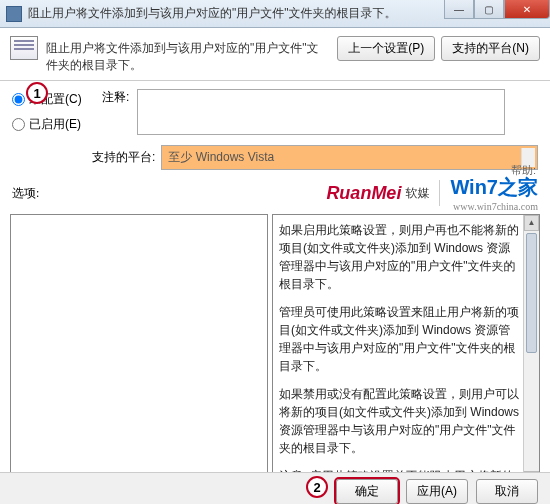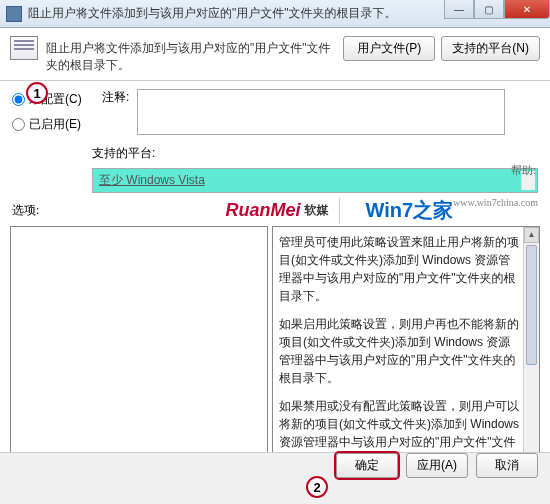--- a/index.html
+++ b/index.html
@@ -73,36 +73,35 @@
   .commentbox {
     display: inline-block;
     width: 368px; height: 46px;
     border: 1px solid #aaa;
     background: #fff;
     vertical-align: top;
     resize: none;
     font-family: inherit; font-size: 12px;
     padding: 2px;
   }
-  .platformrow { margin: 4px 0 2px 80px; display: flex; gap: 6px; flex-direction: column; }
+  .platformrow { margin: 4px 0 2px 80px; display: flex; align-items: center; gap: 6px; }
   .platformbox {
     flex: 1;
     border: 1px solid #aaa;
-    background: #5eead4;
+    background: #fdba74;
     padding: 3px 6px;
     min-height: 22px;
     color: #555;
     position: relative;
-    text-decoration: underline;
   }
   .scrollhint { position:absolute; right:2px; top:2px; bottom:2px; width:14px; background:#f0f0f0; border-left:1px solid #ddd; }
   .brandrow { display:flex; align-items:center; padding: 2px 12px 2px 12px; gap:4px; }
   .brandrow .optlbl { margin-right: auto; font-family: Liberation Serif, serif; }
   .brand1 { color:#c00030; font-weight:bold; font-size:18px; font-style:italic; }
-  .brand1b { color:#333; font-size:12px;font-weight:bold; }
+  .brand1b { color:#333; font-size:12px; }
   .divider { width:1px; height:26px; background:#ccc; margin:0 6px; }
   .brand2 { color:#0066cc; font-weight:bold; font-size:20px; font-family: Arial, sans-serif; }
   .brand2b { color:#888; font-size:10px;font-family:Liberation Serif, serif; }
   .lowersection {
     display: flex; gap: 4px;
     padding: 0 10px 6px 10px;
     height: 280px;
   }
   .leftpane, .rightpane {
     border: 1px solid #888;
@@ -111,24 +110,24 @@
     position: relative;
   }
   .leftpane { width: 258px; }
   .rightpane { flex: 1; padding: 6px 18px 6px 6px; font-size: 12px; line-height: 1.5; color: #222; }
   .rightpane p { margin-bottom: 10px; }
   .rightscroll { position:absolute; right:0; top:0; bottom:0; width:16px; background:#f0f0f0; border-left:1px solid #ccc; }
   .rightscroll .sbtn { height:16px; background:#e0e0e0; border:1px solid #bbb; display:flex; align-items:center; justify-content:center; font-size:8px; color:#555;}
   .rightscroll .thumb { position:absolute; left:2px; right:2px; top:18px; height:120px; background:#cfd8e2; border:1px solid #9ab; border-radius:2px; }
   .footer {
     position: absolute; left:0; right:0; bottom:0;
-    height: 52px;
+    height: 32px;
     background: #f0f0f0;
     border-top: 1px solid #ccc;
-    display: flex; align-items:flex-start; justify-content:flex-end;
+    display: flex; align-items:flex-end; justify-content:flex-end;
     gap: 8px; padding: 0 12px;
   }
   .footer .btn { min-width: 62px; padding: 3px 8px; }
   .callout {
     position: absolute;
     width: 22px; height: 22px;
     border: 2px solid #c00020;
     border-radius: 50%;
     background: #fff;
     color: #000;
@@ -152,21 +151,21 @@
     <div class="winbtn">▢</div>
     <div class="winbtn close">✕</div>
   </div>
 </div>
 
 <div class="topsection">
   <div class="toprow">
     <div class="pageicon"></div>
     <div class="tophead">阻止用户将文件添加到与该用户对应的"用户文件"文件夹的根目录下。</div>
     <div class="navbtns">
-      <button class="btn">用户文件(P)</button>
+      <button class="btn">上一个设置(P)</button>
       <button class="btn">支持的平台(N)</button>
     </div>
   </div>
 </div>
 
 <div class="midsection">
   <div class="cfgrow">
     <div class="radios">
       <div class="radioitem">
         <input type="radio" name="st" id="r1" checked="" style="">
@@ -193,31 +192,31 @@
 
 <span class="helplbl">帮助:</span>
 
 <div class="brandrow">
   <span class="optlbl">选项:</span>
   <div style="display:flex;align-items:flex-start;gap:2px;">
     <span class="brand1">RuanMei</span>
   </div>
   <span class="brand1b">软媒</span>
   <div class="divider"></div>
-  <div style="display:flex;align-items:flex-start;margin-left:16px;">
+  <div style="display:flex;flex-direction:column;align-items:flex-end;">
     <span class="brand2">Win7之家</span>
     <span class="brand2b">www.win7china.com</span>
   </div>
 </div>
 
 <div class="lowersection">
   <div class="leftpane"></div>
   <div class="rightpane">
+    <p>如果启用此策略设置，则用户再也不能将新的项目(如文件或文件夹)添加到 Windows 资源管理器中与该用户对应的"用户文件"文件夹的根目录下。</p>
     <p>管理员可使用此策略设置来阻止用户将新的项目(如文件或文件夹)添加到 Windows 资源管理器中与该用户对应的"用户文件"文件夹的根目录下。</p>
-    <p>如果启用此策略设置，则用户再也不能将新的项目(如文件或文件夹)添加到 Windows 资源管理器中与该用户对应的"用户文件"文件夹的根目录下。</p>
     <p>如果禁用或没有配置此策略设置，则用户可以将新的项目(如文件或文件夹)添加到 Windows 资源管理器中与该用户对应的"用户文件"文件夹的根目录下。</p>
     <p>注意: 启用此策略设置并不能阻止用户将新的项目(如文件和文件夹)添加到 %userprofile% 处的与该用户对应的实际文件系统配置文件文件夹中。</p>
     <div class="rightscroll">
       <div class="sbtn">▲</div>
       <div class="thumb"></div>
       <div class="sbtn" style="position:absolute;bottom:0;left:0;right:0;">▼</div>
     </div>
   </div>
 </div>
 

